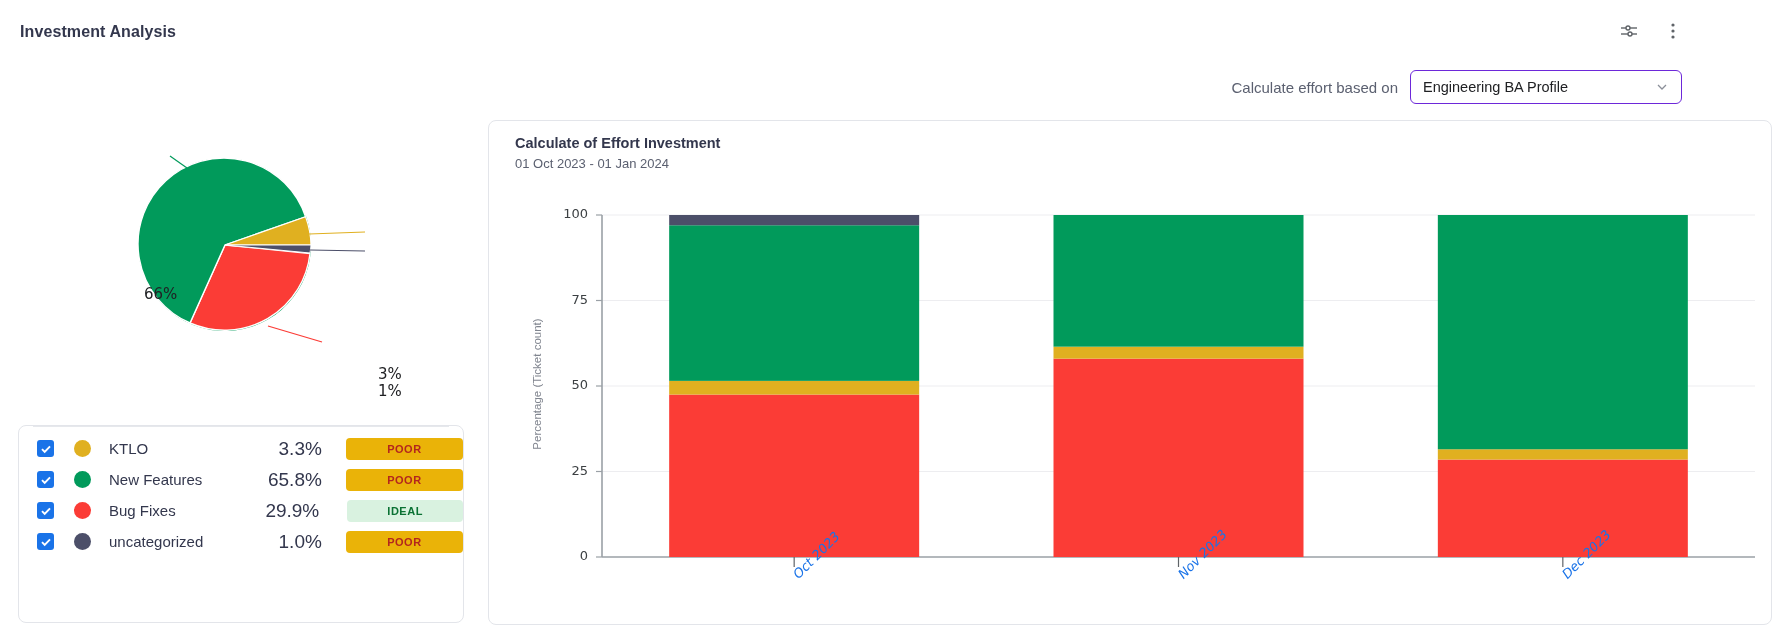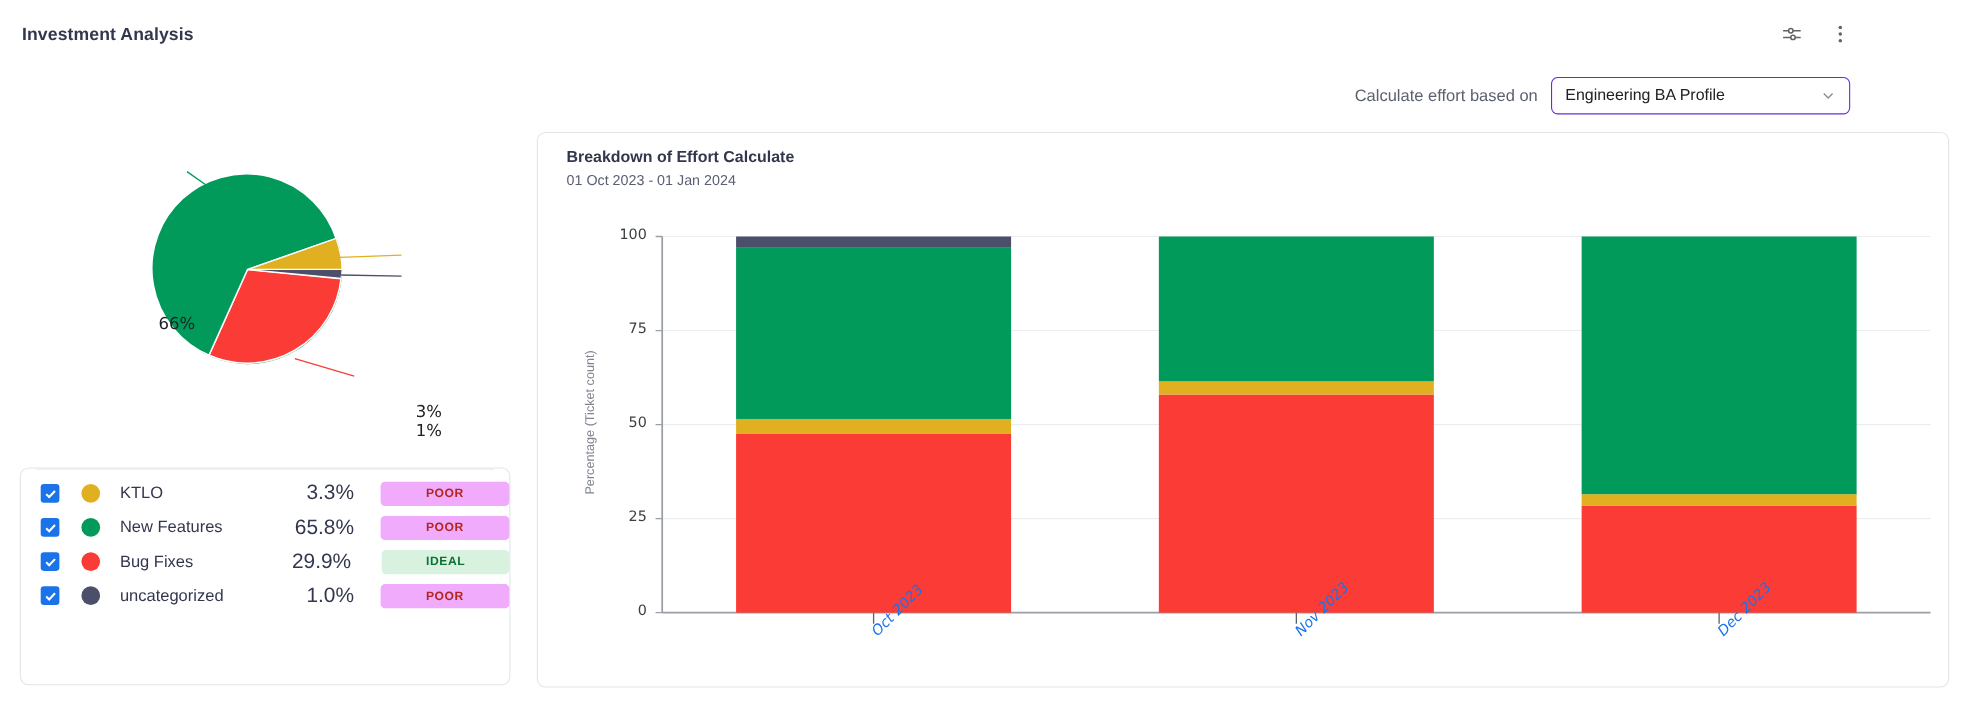--- a/index.html
+++ b/index.html
@@ -78,21 +78,21 @@
   .cb.slate { background: #5e6279; }
   .cb svg { display: block; }
   .swatch { width: 17px; height: 17px; border-radius: 50%; margin-left: 20px; flex: 0 0 17px; }
   .cat-name { font-size: 15px; color: #33374d; margin-left: 18px; width: 150px; }
   .cat-pct { font-size: 19px; color: #33374d; width: 68px; text-align: right; }
   .badge {
     margin-left: 28px; width: 120px; height: 22px; border-radius: 4px;
     display: flex; align-items: center; justify-content: center;
     font-size: 11px; font-weight: 700; letter-spacing: .5px;
   }
-  .badge.poor { background: #f0abfc; color: #b3261e; margin-left: 24px; }
+  .badge.poor { background: #eab308; color: #b3261e; margin-left: 24px; }
   .badge.ideal { background: #d9f2e0; color: #0a7133; }
 
   
   .chart-card {
     position: absolute; left: 488px; top: 120px;
     width: 1284px; height: 505px;
     border: 1px solid #e3e5ea; border-radius: 8px; background: #fff;
   }
   .chart-title {
     position: absolute; left: 26px; top: 14px;
@@ -234,21 +234,21 @@
           </span>
           <span class="swatch" style="background:#4c4f69"></span>
           <span class="cat-name">uncategorized</span>
           <span class="cat-pct">1.0%</span>
           <span class="badge poor">POOR</span>
         </div>
       </div>
   </div>
 
   <div class="chart-card">
-    <div class="chart-title">Breakdown of Effort Calculate</div>
+    <div class="chart-title">Calculate of Effort Investment</div>
     <div class="chart-sub">01 Oct 2023 - 01 Jan 2024</div>
     <div class="plot" id="plot-area"><svg width="1284" height="505">
           <line x1="113" x2="1266" y1="436" y2="436" stroke="#9aa0a6" stroke-width="1.6"></line>
           <line x1="107" x2="113" y1="436" y2="436" stroke="#9aa0a6" stroke-width="1.2"></line>
           <line x1="113" x2="1266" y1="350.5" y2="350.5" stroke="#ededf0" stroke-width="1"></line>
           <line x1="107" x2="113" y1="350.5" y2="350.5" stroke="#9aa0a6" stroke-width="1.2"></line>
           <line x1="113" x2="1266" y1="265" y2="265" stroke="#ededf0" stroke-width="1"></line>
           <line x1="107" x2="113" y1="265" y2="265" stroke="#9aa0a6" stroke-width="1.2"></line>
           <line x1="113" x2="1266" y1="179.5" y2="179.5" stroke="#ededf0" stroke-width="1"></line>
           <line x1="107" x2="113" y1="179.5" y2="179.5" stroke="#9aa0a6" stroke-width="1.2"></line>

